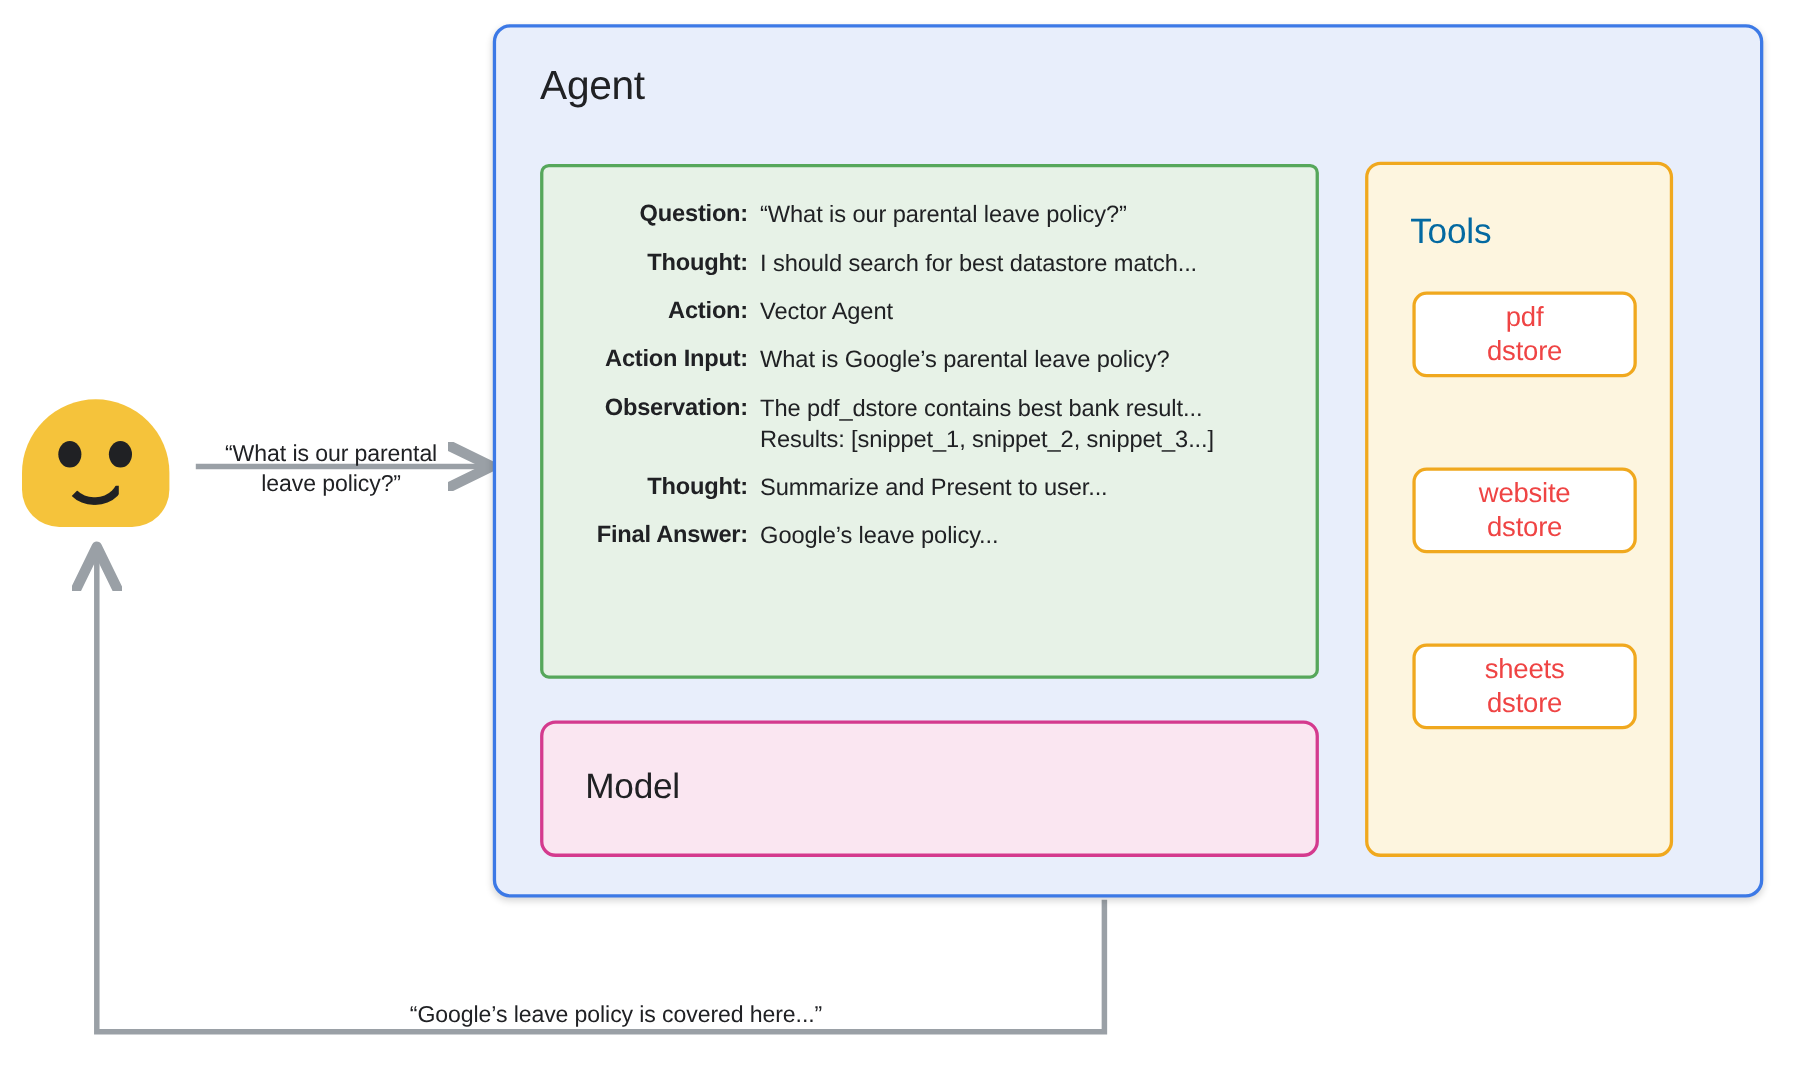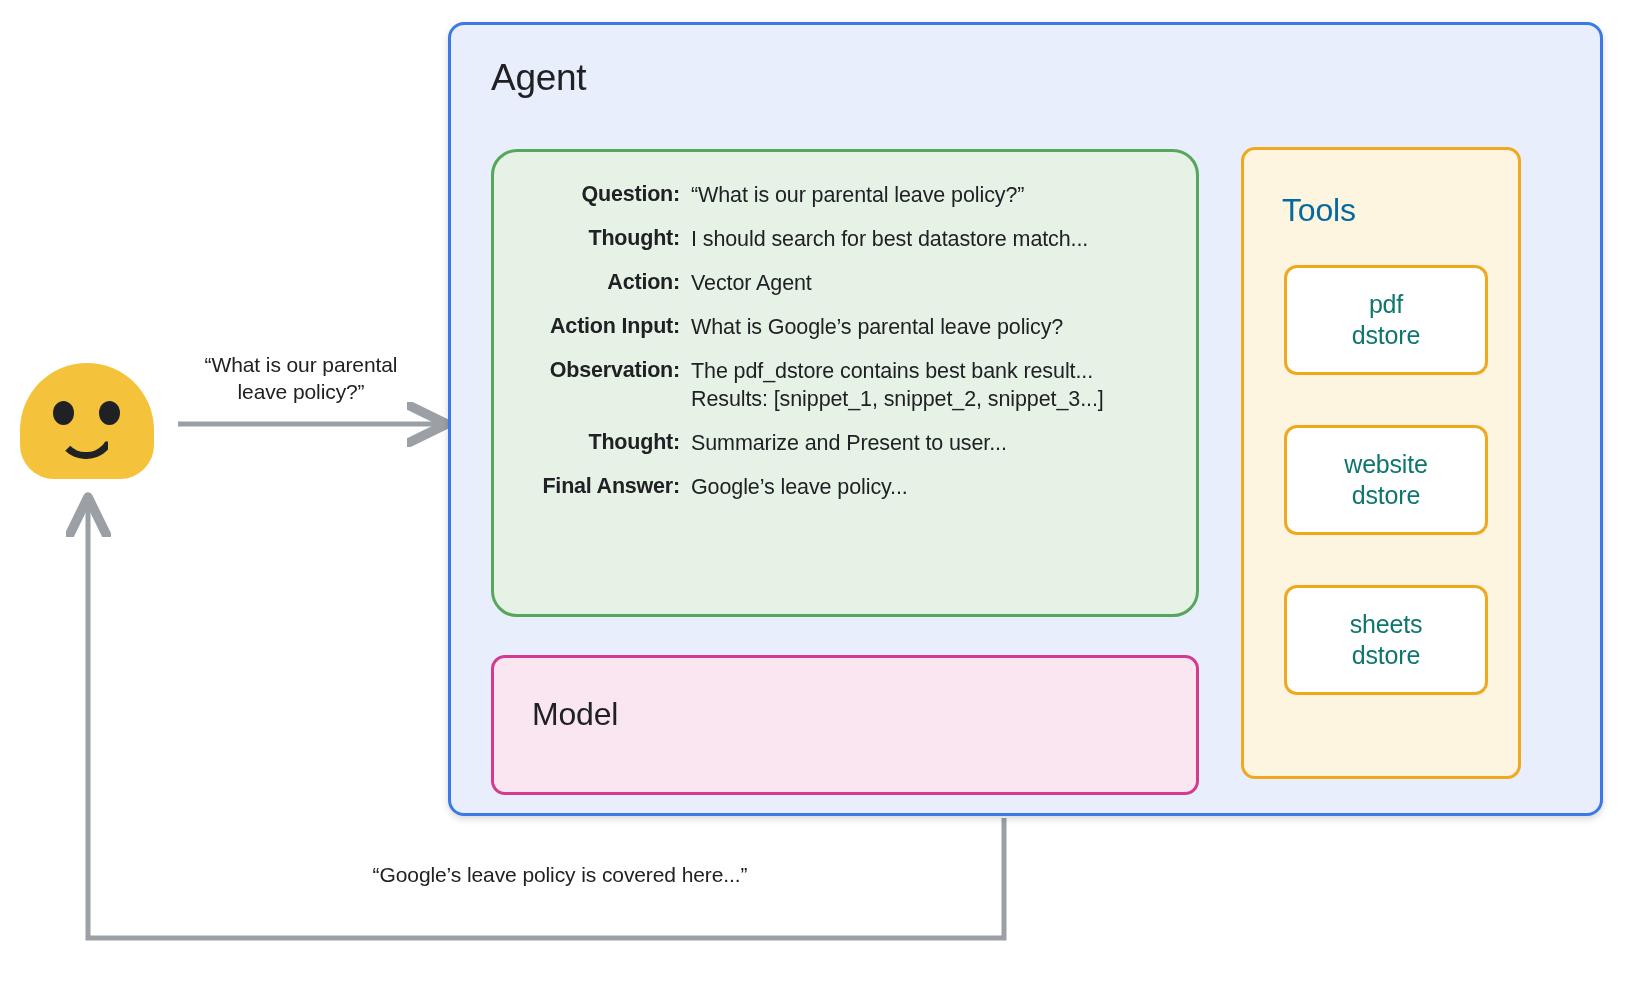--- a/index.html
+++ b/index.html
@@ -64,20 +64,21 @@
 
   
   .caption {
     position: absolute;
     color: #202124;
     font-size: 21px;
     line-height: 1.28;
     text-align: center;
     letter-spacing: -0.1px;
     white-space: pre-line;
+    margin-top: 48px;
   }
   #question-caption { left: 178px; top: 352px; width: 246px; }
   #answer-caption   { left: 250px; top: 862px; width: 620px; }
 
   
   #agent-box {
     position: absolute;
     left: 448px;
     top: 22px;
     width: 1155px;
@@ -98,21 +99,21 @@
 
   
   #reason-box {
     position: absolute;
     left: 40px;
     top: 124px;
     width: 708px;
     height: 468px;
     background: #E7F2E7;
     border: 3px solid #56A75B;
-    border-radius: 26px;
+    border-radius: 8px;
   }
   #trace {
     position: absolute;
     left: 0;
     top: 30px;
     width: 708px;
     display: grid;
     grid-template-columns: 186px 1fr;
     row-gap: 16px;
     column-gap: 11px;
@@ -131,21 +132,21 @@
     line-height: 1.3;
     white-space: pre-line;
   }
 
   
   #model-box {
     position: absolute;
     left: 40px;
     top: 630px;
     width: 708px;
-    height: 140px;
+    height: 124px;
     background: #FAE6F1;
     border: 3px solid #D43A8E;
     border-radius: 14px;
   }
   #model-title {
     position: absolute;
     left: 38px;
     top: 38px;
     font-size: 32px;
     color: #202124;
@@ -168,31 +169,31 @@
     left: 38px;
     top: 42px;
     font-size: 32px;
     color: #0369a1;
     letter-spacing: -0.2px;
   }
   .tool-card {
     position: absolute;
     left: 40px;
     width: 204px;
-    height: 110px;
+    height: 78px;
     background: #FFFFFF;
     border: 3px solid #F0A81E;
     border-radius: 13px;
     display: flex;
     align-items: center;
     justify-content: center;
     text-align: center;
     font-size: 25px;
     line-height: 1.26;
-    color: #0f766e;
+    color: #ef4444;
     white-space: pre-line;
     letter-spacing: -0.2px;
   }
   #tool-0 { top: 115px; }
   #tool-1 { top: 275px; }
   #tool-2 { top: 435px; }
 </style>
 </head>
 <body>
 

